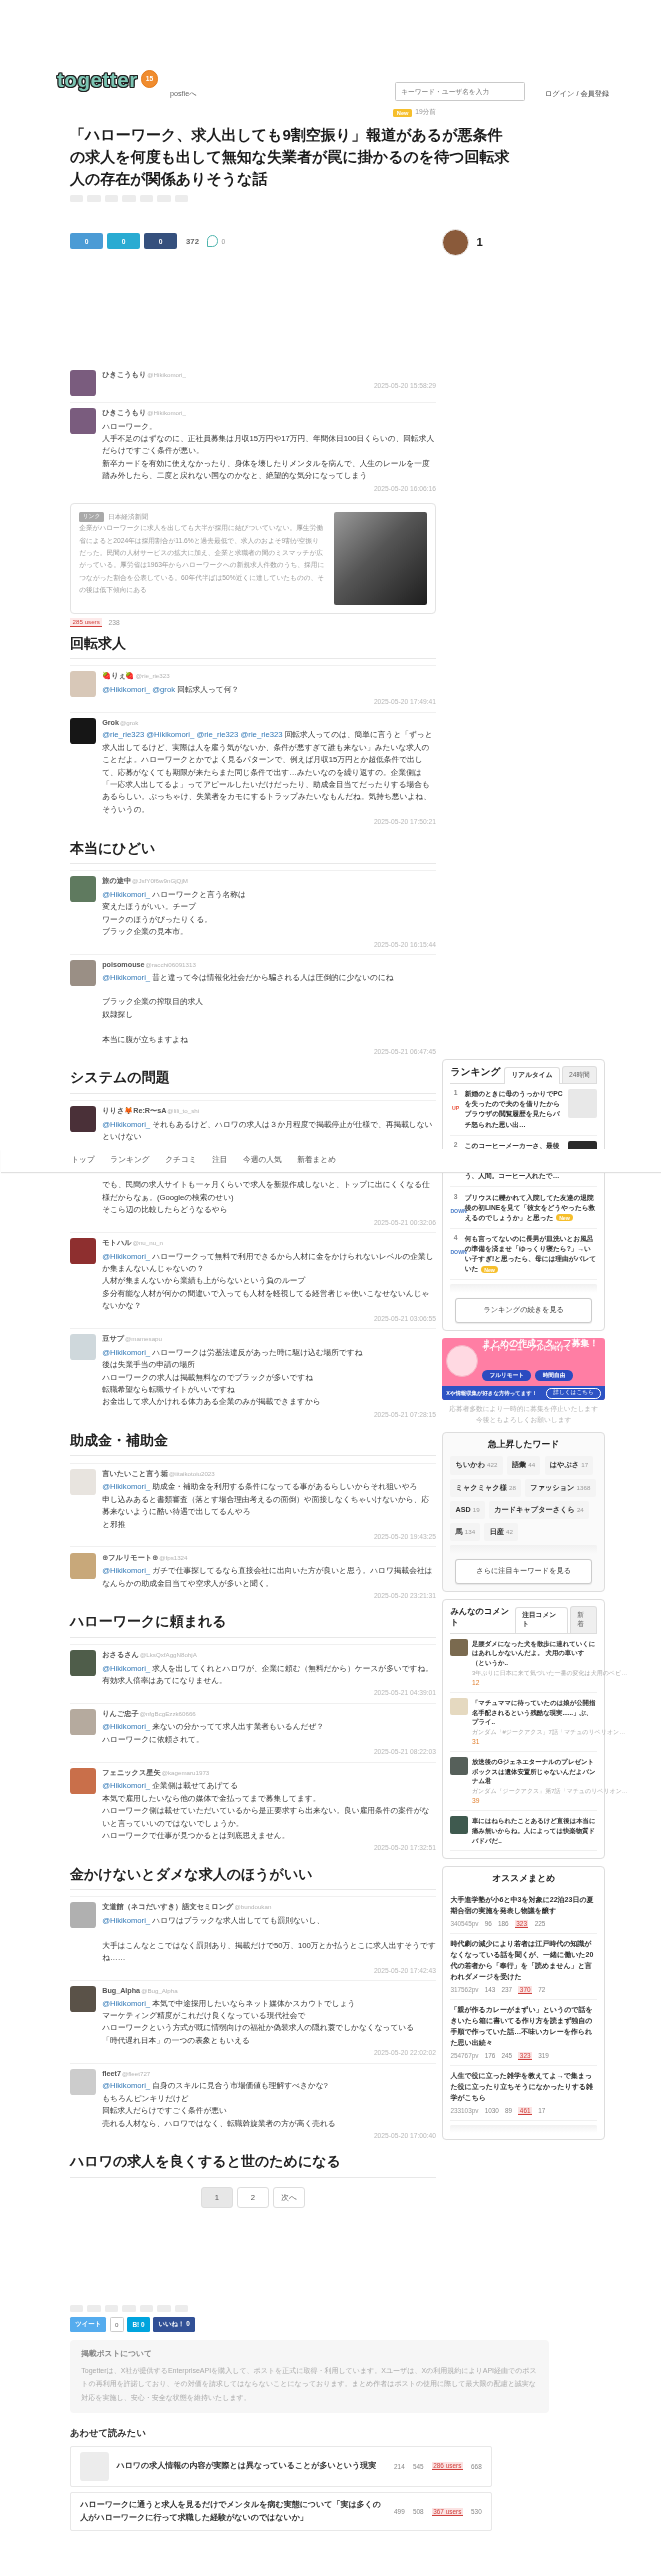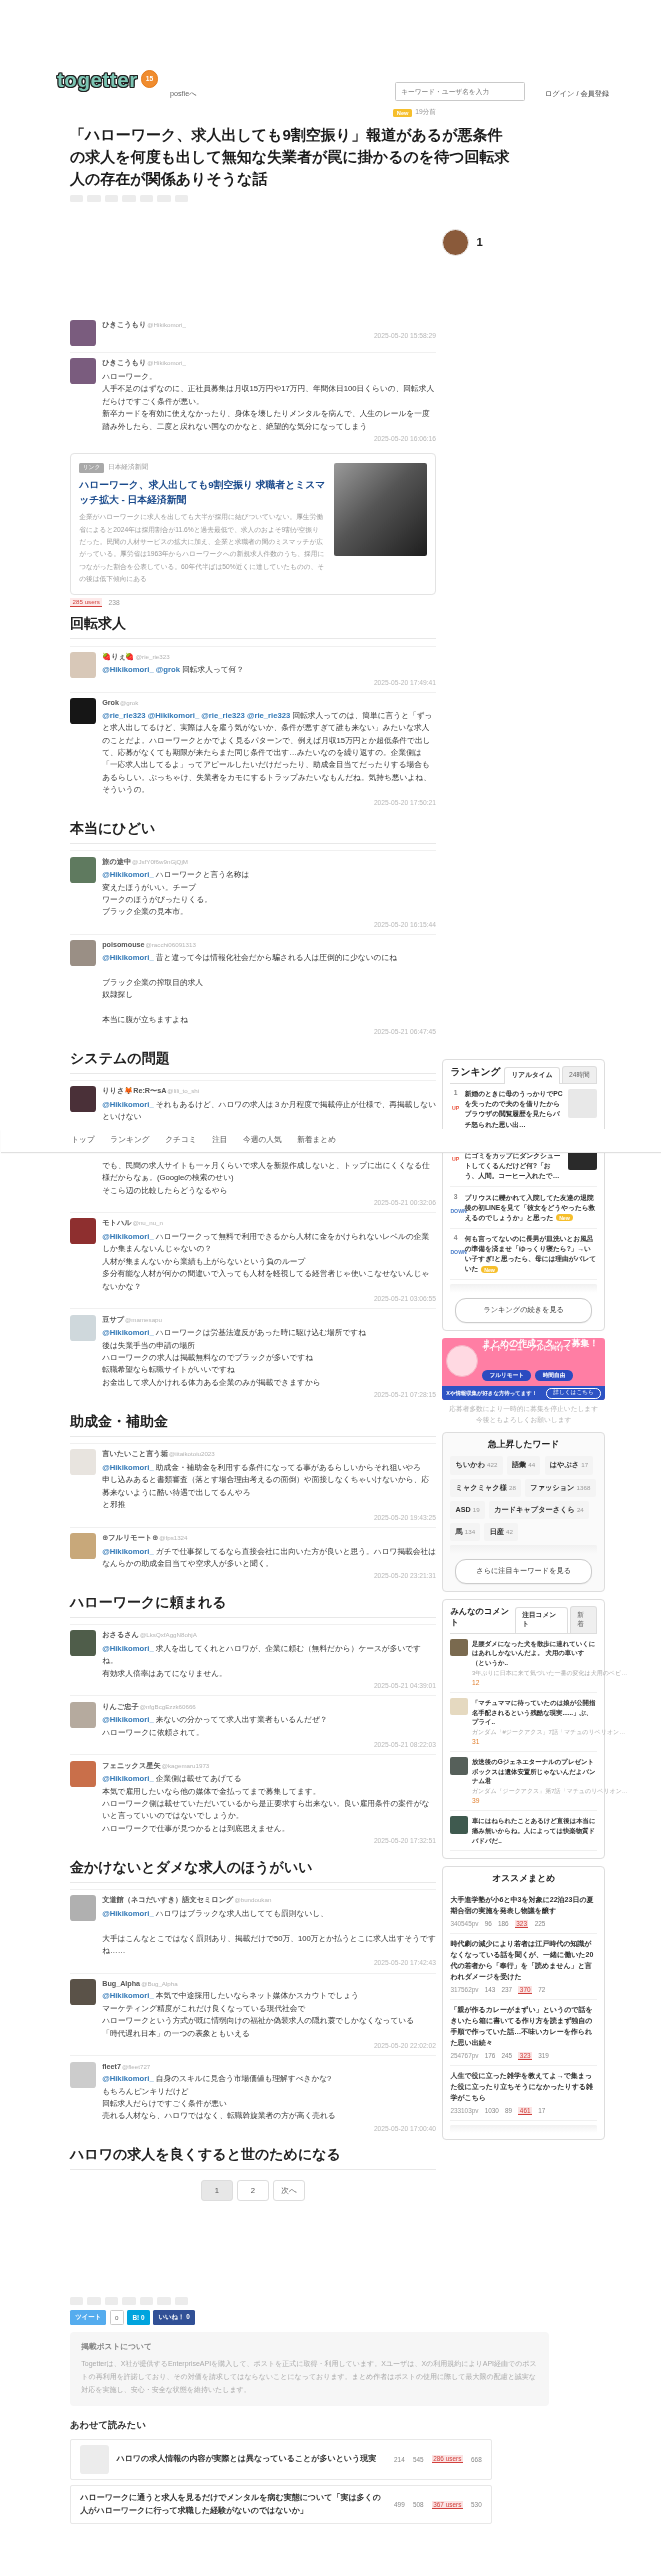--- a/index.html
+++ b/index.html
@@ -40,21 +40,21 @@
   .adslot{width:100%;}
   
   .tweet{display:flex;padding:5.2px 0 6.2px;border-top:0.5px solid #f0f0f0;}
   .tweet.first{border-top:none;}
   .tav{width:26px;height:26px;border-radius:3.1px;flex-shrink:0;}
   .tbody{margin-left:6.2px;flex:1;min-width:0;}
   .tname{font-size:7.2px;font-weight:bold;color:#555;}
   .thandle{font-size:6.2px;color:#b3b3b3;margin-left:1px;}
   .ttext{margin-top:2.6px;}
   .tline{min-height:12.4px;line-height:12.4px;font-size:7.7px;color:#333;}
-  .mention{color:#3379b7;font-weight:bold;}
+  .mention{color:#3379b7;}
   .ttime{text-align:right;color:#b8b8b8;font-size:6.7px;margin-top:2.1px;}
   .line-gap{position:relative;height:36px;}
   .float-nav{position:absolute;left:-101px;top:5.2px;width:662px;height:24px;background:#fff;
     border-bottom:0.5px solid #e0e0e0;box-shadow:0 0.5px 1.5px rgba(0,0,0,.06);display:flex;align-items:center;
     padding-left:70px;gap:15.5px;box-sizing:border-box;z-index:5;}
   .float-nav span{font-size:7.7px;color:#555;}
   
   .sec{margin:8.2px 0 6.2px;}
   .sec h2{margin:0;font-size:14px;color:#222;border-bottom:1.5px solid #e8e8e8;padding-bottom:5.2px;}
   
@@ -104,21 +104,21 @@
   .stab.active{background:#fff;font-weight:bold;color:#333;position:relative;top:0.5px;}
   .rk-item{display:flex;gap:4.1px;padding:5.2px 0;border-bottom:0.5px solid #f0f0f0;}
   .rk-no{width:10.3px;text-align:center;flex-shrink:0;}
   .rk-n{font-size:6.7px;color:#888;font-weight:bold;display:block;}
   .rk-dir{font-size:5.2px;font-weight:bold;display:block;margin-top:8.2px;}
   .rk-dir.up{color:#e8503a;}.rk-dir.down{color:#4a7dc9;}
   .rk-text{flex:1;min-width:0;font-size:6.7px;font-weight:bold;color:#333;line-height:1.5;}
   .rk-thumb{width:29px;height:29px;border-radius:2.1px;flex-shrink:0;}
   .nbadge{background:#f6bf2c;color:#fff;font-size:5.2px;font-weight:bold;padding:0.5px 3.6px;border-radius:4.1px;margin-left:2.1px;}
   .fade-bar{height:8.2px;background:linear-gradient(#f1f1f1,rgba(255,255,255,0));border-radius:1.5px;margin-top:4.1px;}
-  .sb-btn{margin:5.2px auto 1px;width:92%;height:23px;border:0.5px solid #ccc;border-radius:11px;background:#fff;
+  .sb-btn{margin:5.2px auto 1px;width:92%;height:23px;border:0.5px solid #ccc;border-radius:3px;background:#fff;
     display:flex;align-items:center;justify-content:center;font-size:7.2px;color:#333;box-shadow:0 0.5px 1px rgba(0,0,0,.08);}
   .ad{margin-top:7.2px;border-radius:3.1px;overflow:hidden;background:#ff7ea4;position:relative;height:62px;}
   .ad-girl{position:absolute;left:4.1px;top:7.2px;width:30px;height:30px;border-radius:50%;background:#ffd9e2;border:1.5px solid #f7b3c4;}
   .ad-l1{position:absolute;left:40px;top:6.2px;color:#fff;font-size:6.7px;font-weight:bold;}
   .ad-l2{position:absolute;left:40px;top:0;color:#fff;font-size:8.8px;font-weight:bold;}
   .ad-pills{position:absolute;left:40px;top:32px;display:flex;gap:4.1px;}
   .ad-pill{background:#2b4bc0;color:#fff;font-size:5.7px;font-weight:bold;border-radius:5.2px;padding:1.5px 7.2px;}
   .ad-strip{position:absolute;left:0;bottom:0;width:100%;height:14.4px;background:#2d53c4;display:flex;align-items:center;
     justify-content:space-between;padding:0 4.1px;box-sizing:border-box;}
   .ad-s1{color:#fff;font-size:5.4px;font-weight:bold;}
@@ -173,20 +173,28 @@
       <span class="chip"></span>
       <span class="chip"></span>
       <span class="chip"></span>
       <span class="chip"></span>
     </div>
 
   <div class="cols">
 
     <div class="main">
 
+      <div class="share">
+        <span class="sbtn x">0</span>
+        <span class="sbtn h">0</span>
+        <span class="sbtn l">0</span>
+        <span class="views">372</span>
+        <span class="cbubble"></span>
+        <span class="ccount">0</span>
+      </div>
 
       <div class="adslot" style="height:113px;"></div>
 
       <div id="blocks">
           <div class="tweet first">
             <span class="tav" style="background: rgb(122, 92, 126);"></span>
             <div class="tbody">
               <div><span class="tname">ひきこうもり</span><span class="thandle">@Hikikomori_</span></div>
               <div class="ttime">2025-05-20 15:58:29</div>
             </div>
@@ -202,21 +210,20 @@
               </div>
               <div class="ttime">2025-05-20 16:06:16</div>
             </div>
           </div>
           <div class="lcard">
             <div class="linfo">
               <div class="lsrc-row">
                 <span class="lbadge">リンク</span>
                 <span class="lsrc">日本経済新聞</span>
               </div>
-              <div class="ltitle">ハローワーク、求人出しても9割空振り 求職者とミスマッチ拡大 - 日本経済新聞</div>
               <div class="ldesc">企業がハローワークに求人を出しても大半が採用に結びついていない。厚生労働省によると2024年は採用割合が11.6%と過去最低で、求人のおよそ9割が空振りだった。民間の人材サービスの拡大に加え、企業と求職者の間のミスマッチが広がっている。厚労省は1963年からハローワークへの新規求人件数のうち、採用につながった割合を公表している。60年代半ばは50%近くに達していたものの、その後は低下傾向にある</div>
             </div>
             <span class="limg"></span>
           </div>
           <div class="bmrow">
             <span class="busers">285 users</span>
             <span class="bcount">238</span>
           </div>
           <div class="sec">
             <h2>回転求人</h2>

